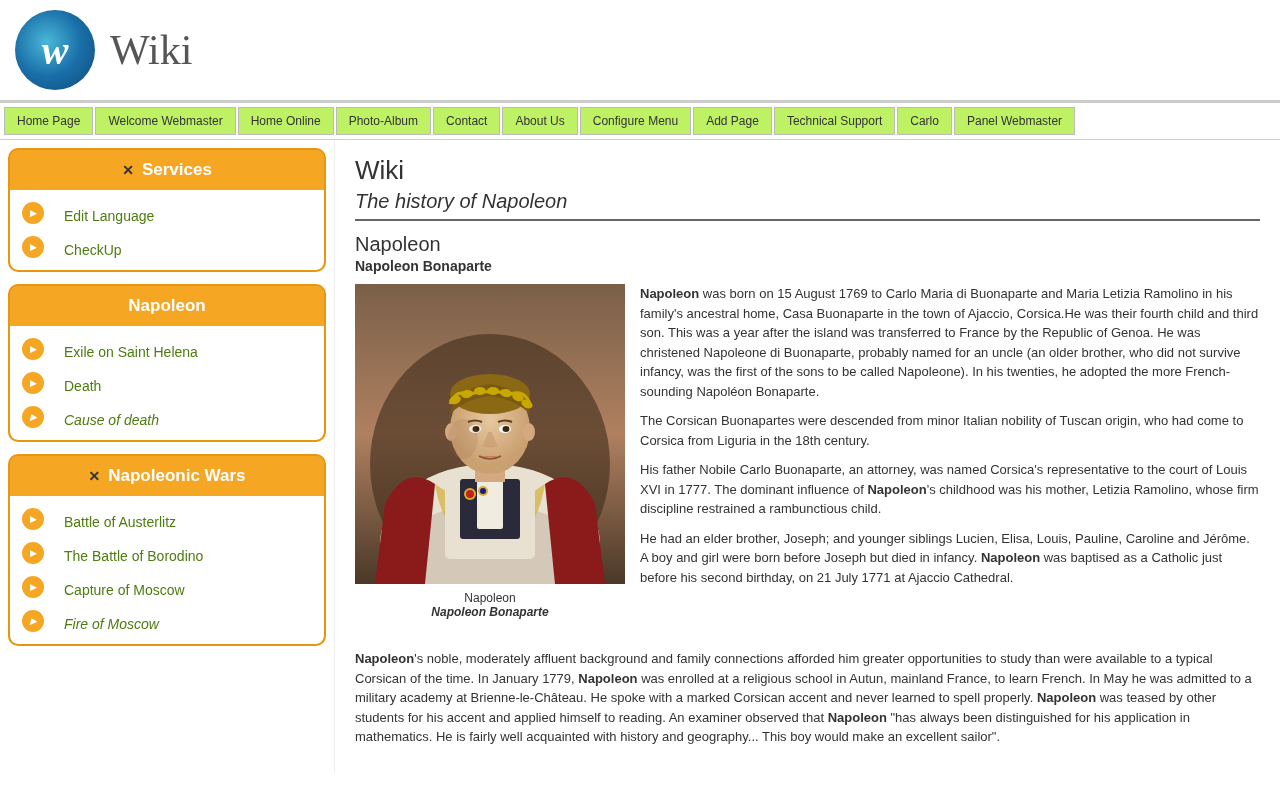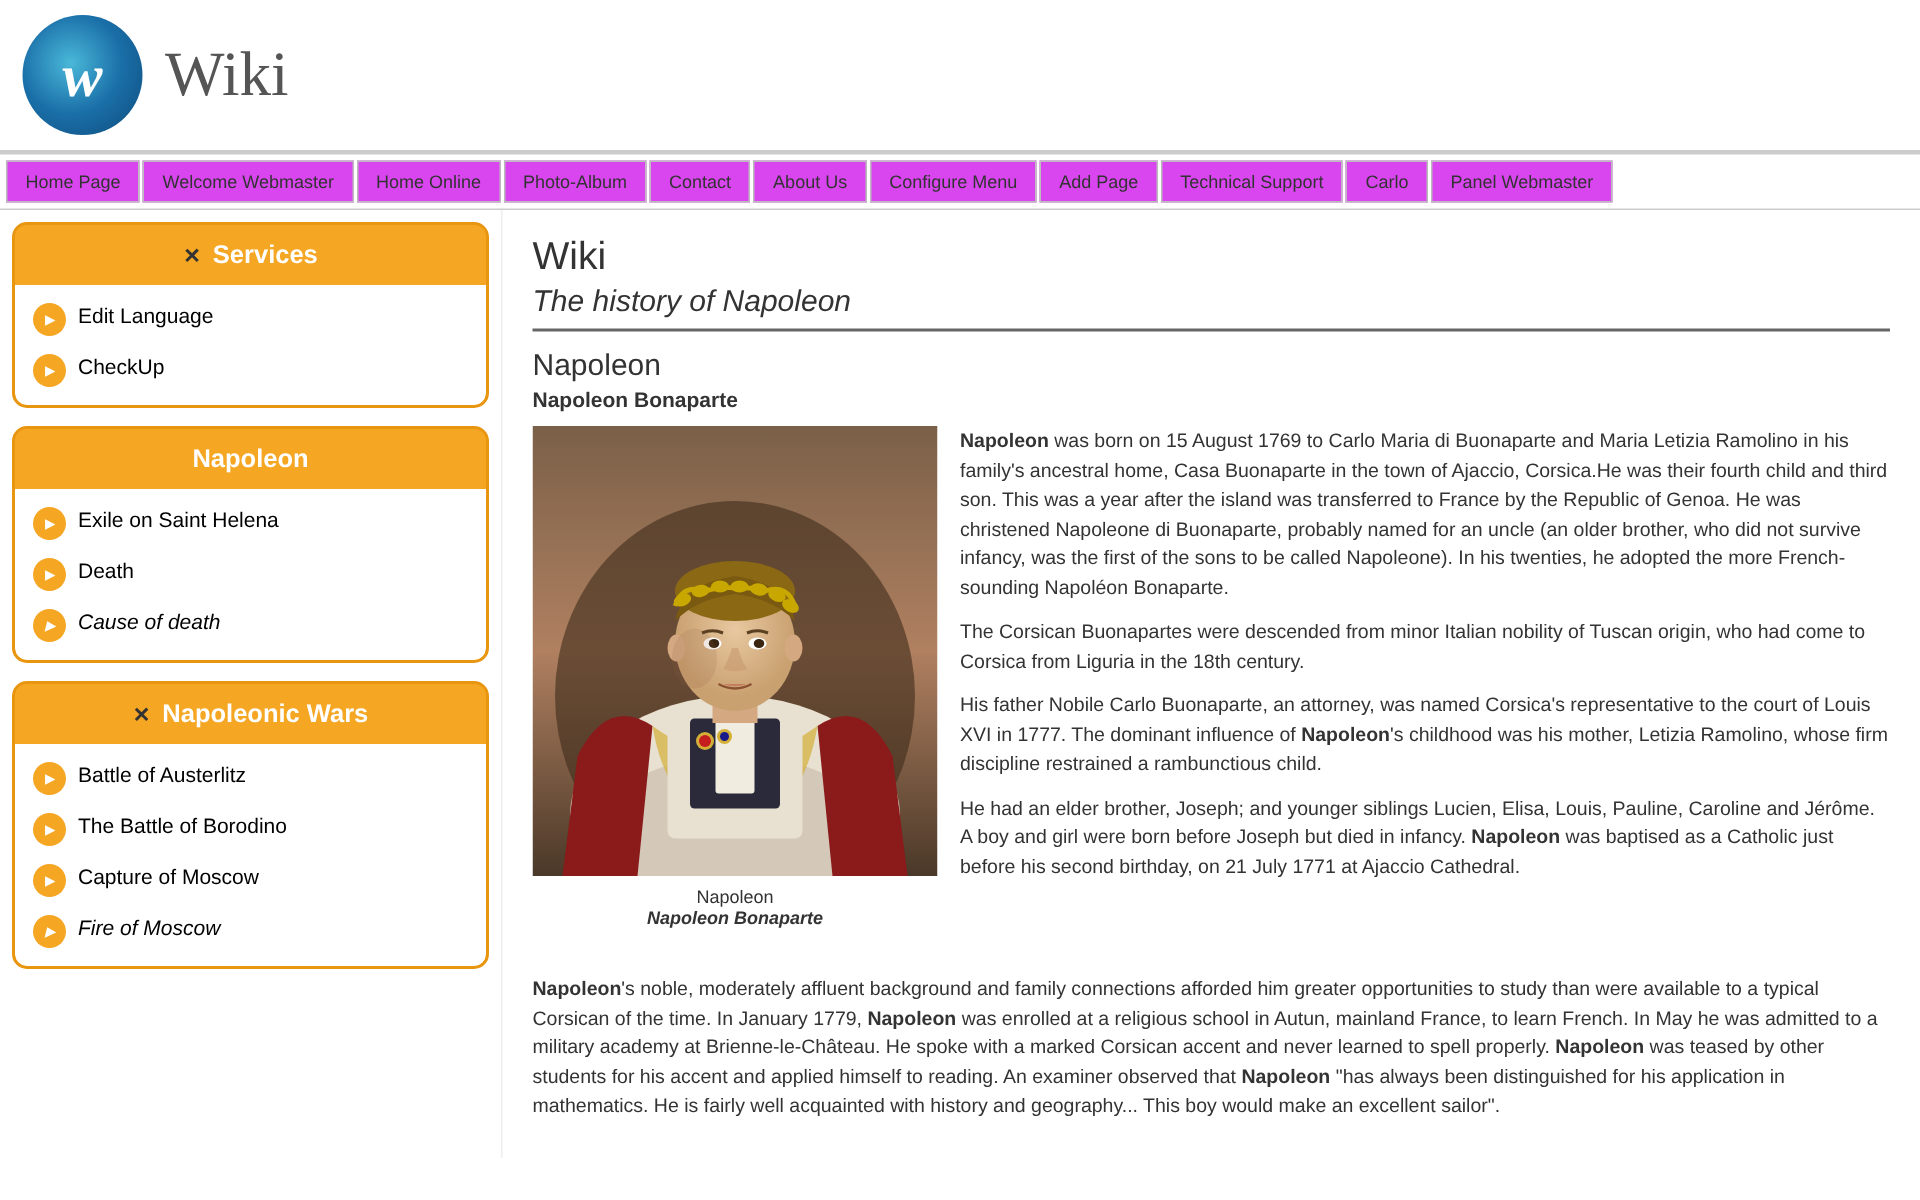--- a/index.html
+++ b/index.html
@@ -47,21 +47,21 @@
       background: #fff;
       padding: 4px 4px;
       gap: 2px;
     }
     .nav-item {
       border: 1px solid #bbb;
       padding: 6px 12px;
       font-size: 12px;
       color: #333;
       cursor: pointer;
-      background: #d946ef;
+      background: #bef264;
       white-space: nowrap;
     }
 
     
     #main {
       display: flex;
       width: 100%;
     }
 
     
@@ -97,25 +97,25 @@
       font-weight: bold;
       font-size: 14px;
     }
     .sidebar-items {
       background: #fff;
       border-radius: 0 0 8px 8px;
       padding: 6px 0;
     }
     .sidebar-item {
       display: flex;
-      align-items: flex-start;
+      align-items: flex-end;
       padding: 6px 12px;
-      gap: 8px;
+      gap: 20px;
       cursor: pointer;
-      color: #000000;
+      color: #4d7c0f;
       font-size: 14px;
     }
     .sidebar-item.italic-item { font-style: italic; }
     .sidebar-arrow {
       width: 22px;
       height: 22px;
       border-radius: 50%;
       background: #f5a623;
       display: flex;
       align-items: center;

